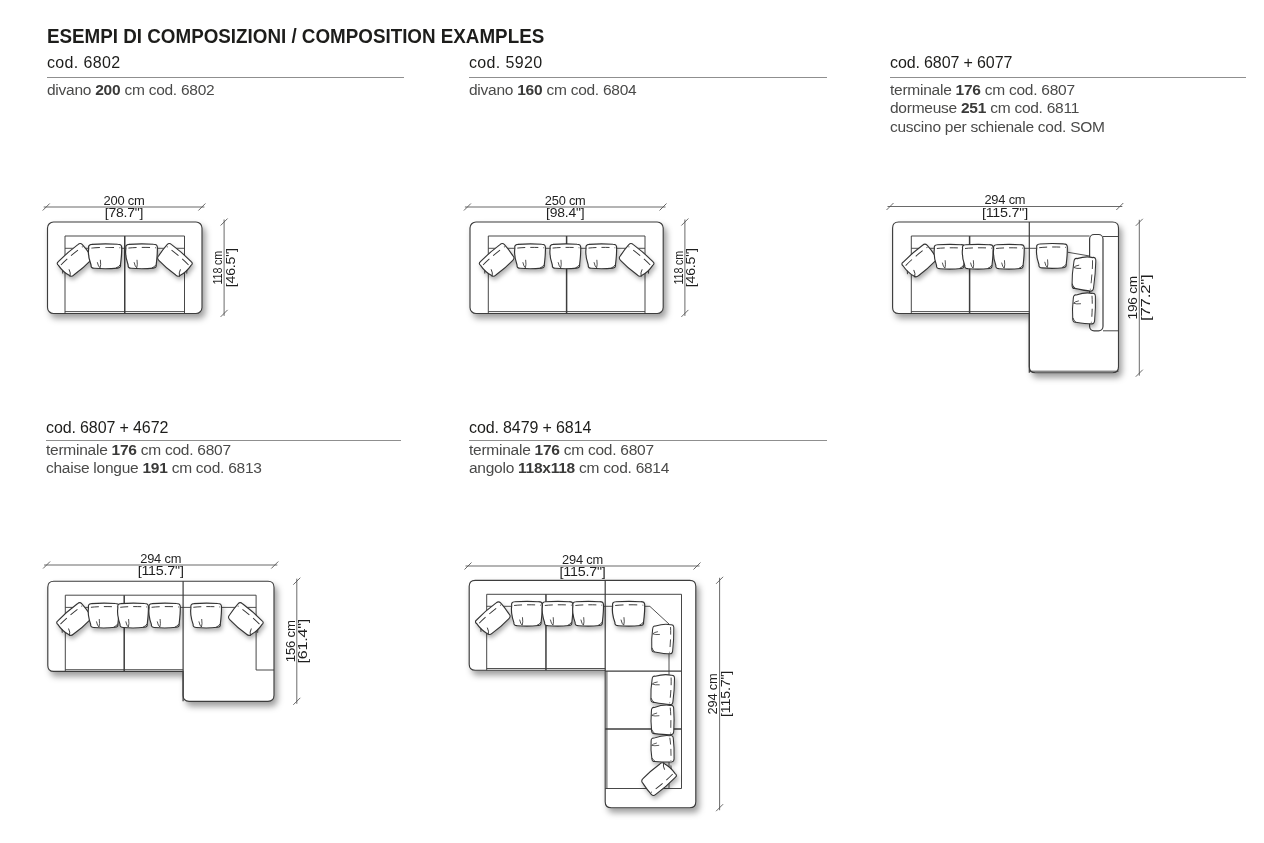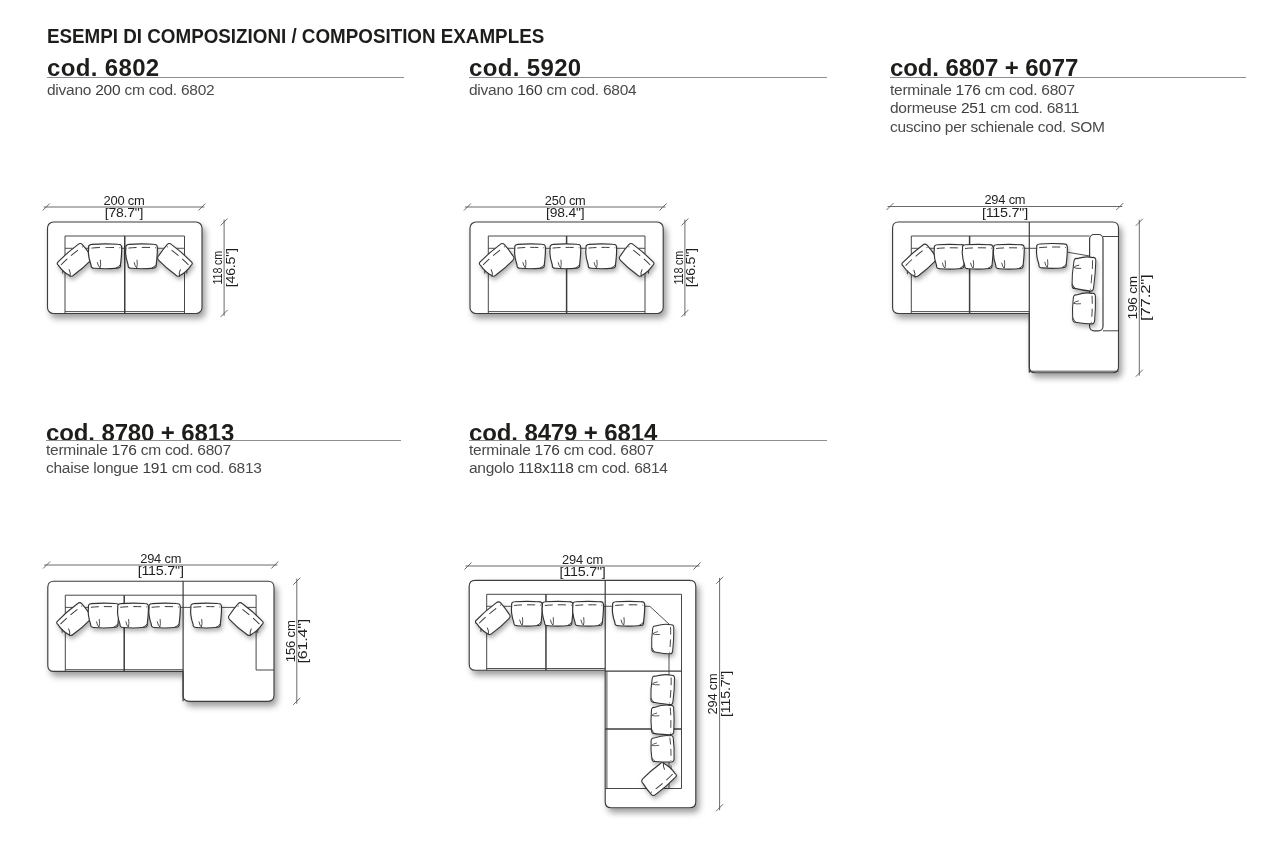--- a/index.html
+++ b/index.html
@@ -1,20 +1,20 @@
 <!DOCTYPE html>
 <html><head><meta charset="utf-8"><style>
 html,body{margin:0;padding:0;background:#fff}
 body{width:1264px;height:843px;position:relative;font-family:"Liberation Sans",sans-serif;overflow:hidden}
 .abs{position:absolute;white-space:nowrap}
 .title{font-size:20px;font-weight:700;color:#1d1d1b;transform:scaleX(.94);transform-origin:0 0}
-.cod{font-size:24px;font-weight:700;color:#1d1d1b;letter-spacing:.35px}
+.cod{font-size:16px;font-weight:400;color:#1d1d1b;letter-spacing:.35px}
 .rule{position:absolute;height:1px;background:#8f8f8f}
 .desc{font-size:15.5px;color:#4a4a49;line-height:18.3px;font-weight:400;letter-spacing:-0.25px}
-.desc b{font-weight:400;color:#3a3a39}
+.desc b{font-weight:700;color:#3a3a39}
 .dt{font-size:13px;letter-spacing:-0.2px;fill:#1f1f1f;font-family:"Liberation Sans",sans-serif}
 svg{position:absolute;left:0;top:0}
 </style></head><body>
 
 <div class="abs title" style="left:47px;top:25px">ESEMPI DI COMPOSIZIONI / COMPOSITION EXAMPLES</div>
 
 <div class="abs cod" style="left:47px;top:54px">cod. 6802</div>
 
 <div class="rule" style="left:47px;top:77px;width:357px"></div>
 
@@ -25,21 +25,21 @@
 <div class="rule" style="left:469px;top:77px;width:358px"></div>
 
 <div class="abs desc" style="left:469px;top:81px">divano <b>160</b> cm cod. 6804</div>
 
 <div class="abs cod" style="left:890px;top:54px;letter-spacing:-0.12px">cod. 6807 + 6077</div>
 
 <div class="rule" style="left:890px;top:77px;width:356px"></div>
 
 <div class="abs desc" style="left:890px;top:81px">terminale <b>176</b> cm cod. 6807<br>dormeuse <b>251</b> cm cod. 6811<br>cuscino per schienale cod. SOM</div>
 
-<div class="abs cod" style="left:46px;top:419px;letter-spacing:-0.12px">cod. 8780 + 6813</div>
+<div class="abs cod" style="left:46px;top:419px;letter-spacing:-0.12px">cod. 6807 + 4672</div>
 
 <div class="rule" style="left:46px;top:440px;width:355px"></div>
 
 <div class="abs desc" style="left:46px;top:441px">terminale <b>176</b> cm cod. 6807<br>chaise longue <b>191</b> cm cod. 6813</div>
 
 <div class="abs cod" style="left:469px;top:419px;letter-spacing:-0.12px">cod. 8479 + 6814</div>
 
 <div class="rule" style="left:469px;top:440px;width:358px"></div>
 
 <div class="abs desc" style="left:469px;top:441px">terminale <b>176</b> cm cod. 6807<br>angolo <b>118x118</b> cm cod. 6814</div>

